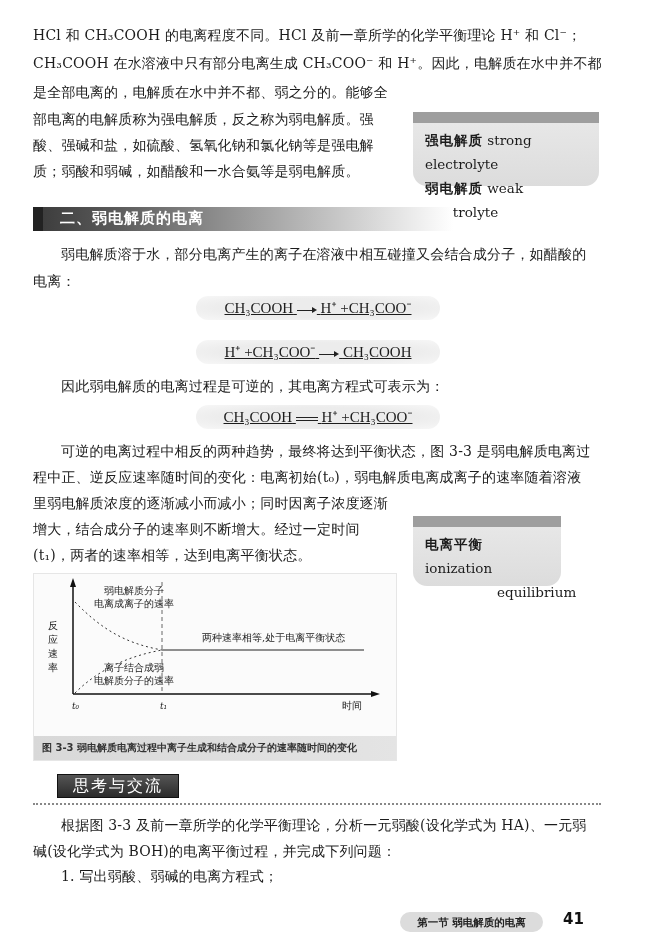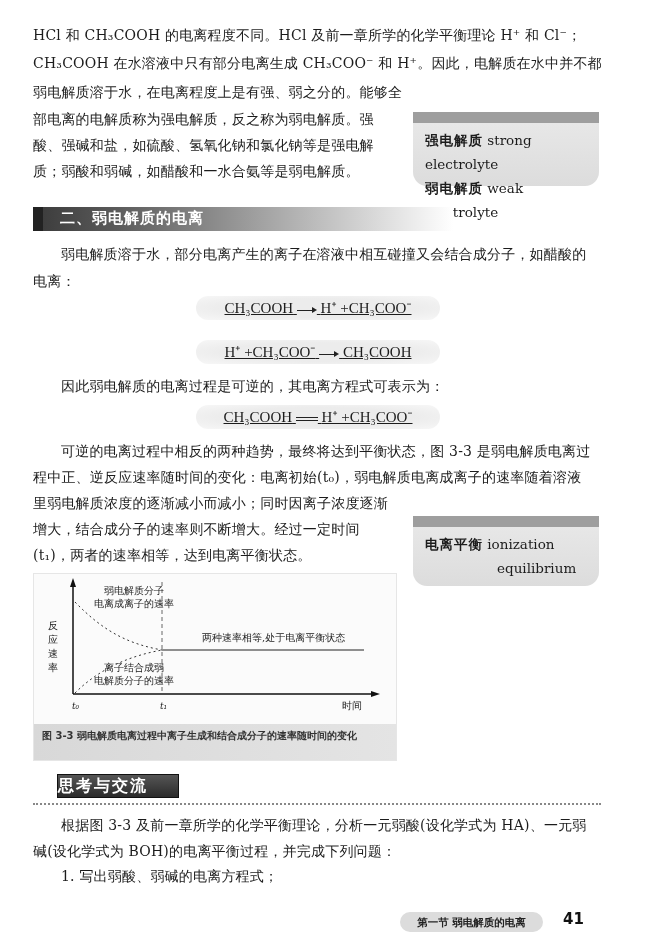--- a/index.html
+++ b/index.html
@@ -27,42 +27,42 @@
     font-family:"Liberation Serif", serif; font-size:15px; line-height:24px; text-align:center;text-decoration:underline;
   }
   .arrow { display:inline-block; width:20px; position:relative; height:10px; vertical-align:middle; }
   .arrow::before { content:""; position:absolute; left:0; right:3px; top:5px; border-top:1px solid #222; }
   .arrow::after { content:""; position:absolute; right:0; top:2px; border-left:5px solid #222; border-top:3px solid transparent; border-bottom:3px solid transparent; }
   .rev { display:inline-block; width:22px; height:10px; position:relative; vertical-align:middle; }
   .rev::before { content:""; position:absolute; left:0; right:0; top:3px; border-top:1px solid #222; }
   .rev::after { content:""; position:absolute; left:0; right:0; top:6px; border-top:1px solid #222; }
   .figure { position:absolute; left:33px; top:573px; width:362px; height:186px; border:1px solid #e6e6e6; background:#fbfbfb; }
   .fig-caption {
-    position:absolute; left:0; right:0; bottom:0; height:36px; background:linear-gradient(90deg,#d8d8d8,#e4e4e4);
+    position:absolute; left:0; right:0; bottom:0; height:24px; background:linear-gradient(90deg,#d8d8d8,#e4e4e4);
     font-family:"DejaVu Sans", sans-serif; font-size:10px; line-height:24px; padding-left:8px; font-weight:bold; color:#333;
   }
   .chart-text { position:absolute; font-size:10px; line-height:13px; color:#222; font-family:"DejaVu Serif", serif; white-space:nowrap; }
   .think-badge {
     position:absolute; left:57px; top:774px; width:120px; height:22px;
     background:linear-gradient(180deg,#555 0%,#2b2b2b 100%); border:1px solid #111;
-    color:#fff; font-family:"DejaVu Sans", sans-serif; font-weight:bold; font-size:16px; line-height:22px; text-align:left; letter-spacing:2px;
+    color:#fff; font-family:"DejaVu Sans", sans-serif; font-weight:normal; font-size:16px; line-height:22px; text-align:center; letter-spacing:2px;
   }
   .dotline { position:absolute; left:33px; top:803px; width:568px; border-top:2px dotted #888; }
   .footer-pill {
     position:absolute; left:400px; top:912px; width:143px; height:20px; border-radius:10px;
     background:#dcdcdc; font-family:"DejaVu Sans", sans-serif; font-weight:bold; font-size:10.5px; line-height:20px; text-align:center; color:#222;
   }
   .page-num { position:absolute; left:563px; top:910px; font-family:"DejaVu Sans", sans-serif; font-weight:bold; font-size:15px; color:#111; }
 </style>
 </head>
 <body>
 
 <div class="p" style="top:22px;">HCl 和 CH₃COOH 的电离程度不同。HCl 及前一章所学的化学平衡理论 H⁺ 和 Cl⁻；</div>
 <div class="p" style="top:50px;">CH₃COOH 在水溶液中只有部分电离生成 CH₃COO⁻ 和 H⁺。因此，电解质在水中并不都</div>
-<div class="p" style="top:79px;">弱电解质溶于水，在电离程度上是有强、弱之分的。能够全</div>
+<div class="p" style="top:79px;">是全部电离的，电解质在水中并不都、弱之分的。能够全</div>
 <div class="p" style="top:106px;">部电离的电解质称为强电解质，反之称为弱电解质。强</div>
 <div class="p" style="top:132px;">酸、强碱和盐，如硫酸、氢氧化钠和氯化钠等是强电解</div>
 <div class="p" style="top:158px;">质；弱酸和弱碱，如醋酸和一水合氨等是弱电解质。</div>
 
 <div class="sidebar" style="left:413px; top:112px; width:186px; height:74px; padding-top:16px;">
   <div class="bar"></div>
   <div>
     <span class="term">强电解质</span>
     <span>strong electrolyte</span>
   </div>
@@ -98,21 +98,21 @@
   <span class="rev"></span>
   <span>H⁺ +CH₃COO⁻</span>
 </div>
 
 <div class="p indent" style="top:438px;">可逆的电离过程中相反的两种趋势，最终将达到平衡状态，图 3-3 是弱电解质电离过</div>
 <div class="p" style="top:464px;">程中正、逆反应速率随时间的变化：电离初始(t₀)，弱电解质电离成离子的速率随着溶液</div>
 <div class="p" style="top:490px;">里弱电解质浓度的逐渐减小而减小；同时因离子浓度逐渐</div>
 <div class="p" style="top:516px;">增大，结合成分子的速率则不断增大。经过一定时间</div>
 <div class="p" style="top:542px;">(t₁)，两者的速率相等，达到电离平衡状态。</div>
 
-<div class="sidebar" style="left:413px; top:516px; width:186px; height:70px; padding-top:16px;">
+<div class="sidebar" style="left:413px; top:516px; width:148px; height:70px; padding-top:16px;">
   <div class="bar"></div>
   <div>
     <span class="term">电离平衡</span>
     <span>ionization</span>
   </div>
   <div style="padding-left:72px;">equilibrium</div>
 </div>
 
 <div class="figure">
   <svg width="362" height="160" style="position:absolute;left:0;top:0;">

